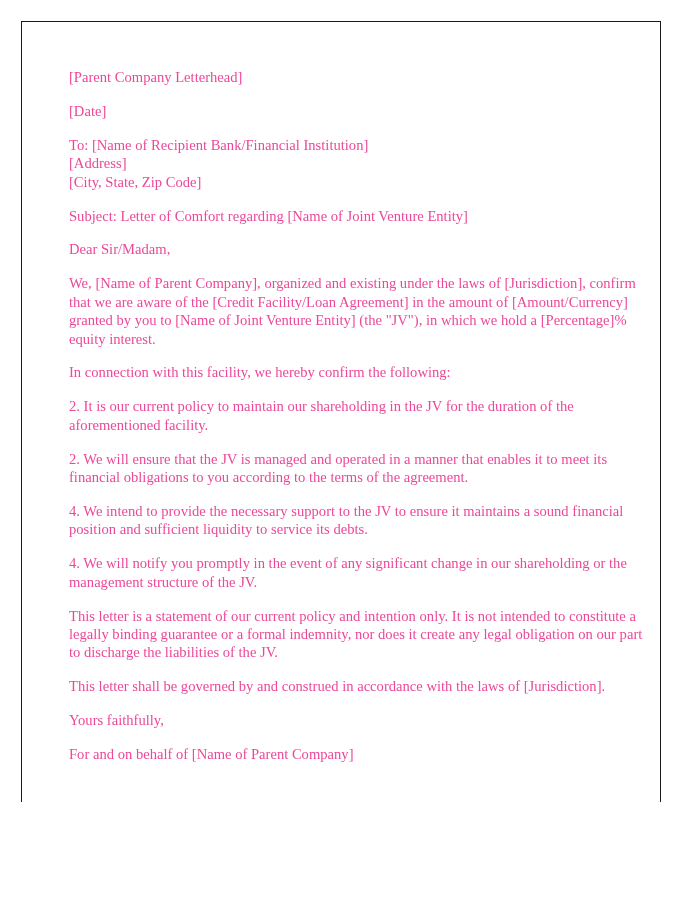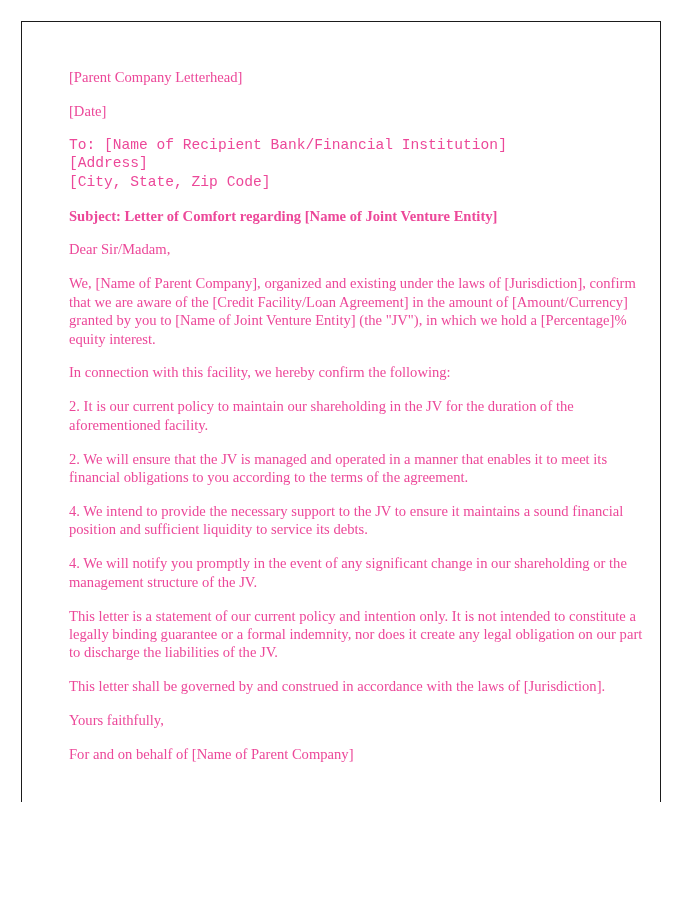--- a/index.html
+++ b/index.html
@@ -39,24 +39,24 @@
     font-size: 14.6px;
     line-height: 18.4px;
   }
 
   .block {
     margin: 0 0 15.5px 0;
     text-align: left;
   }
   .block:last-child { margin-bottom: 17px; }
 
-  .line { display: block; font-family: Liberation Mono, monospace; }
+  .line { display: block; }
 
   .subject {
-    font-weight: bold;
+    font-weight: normal;
   }
 </style>
 </head>
 <body>
 
 <div id="page-frame">
 
   <div id="letter-body">
 
     <p class="block">[Parent Company Letterhead]</p>

